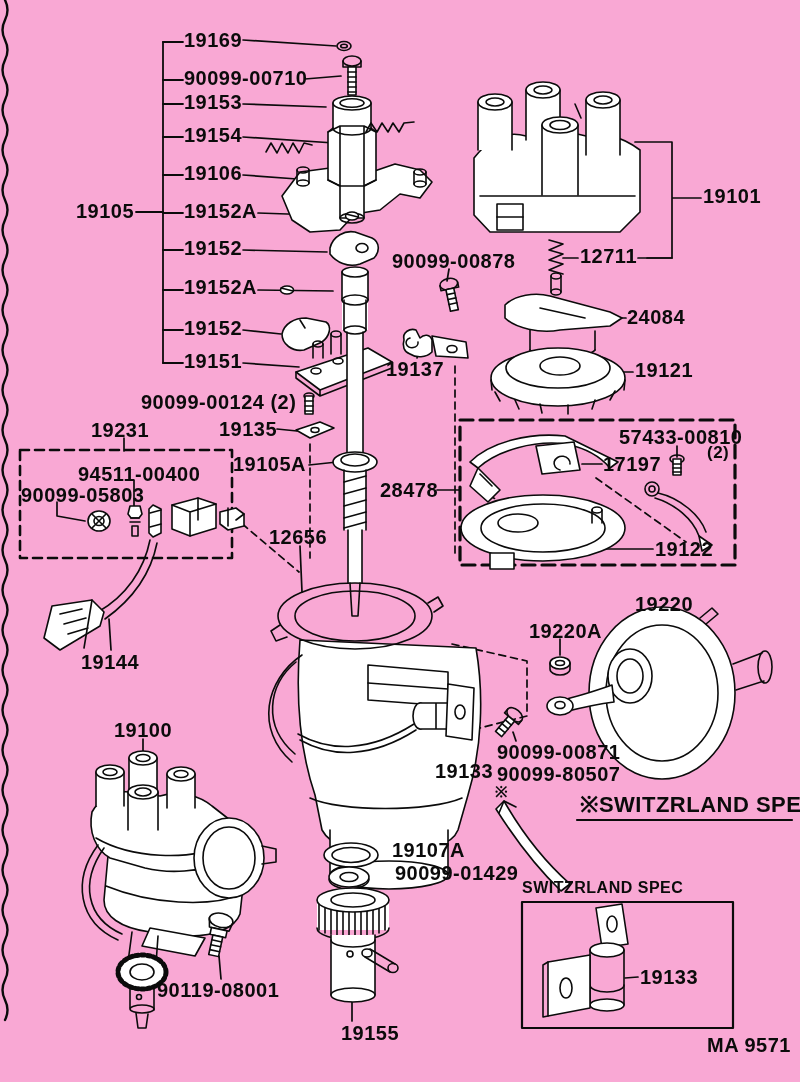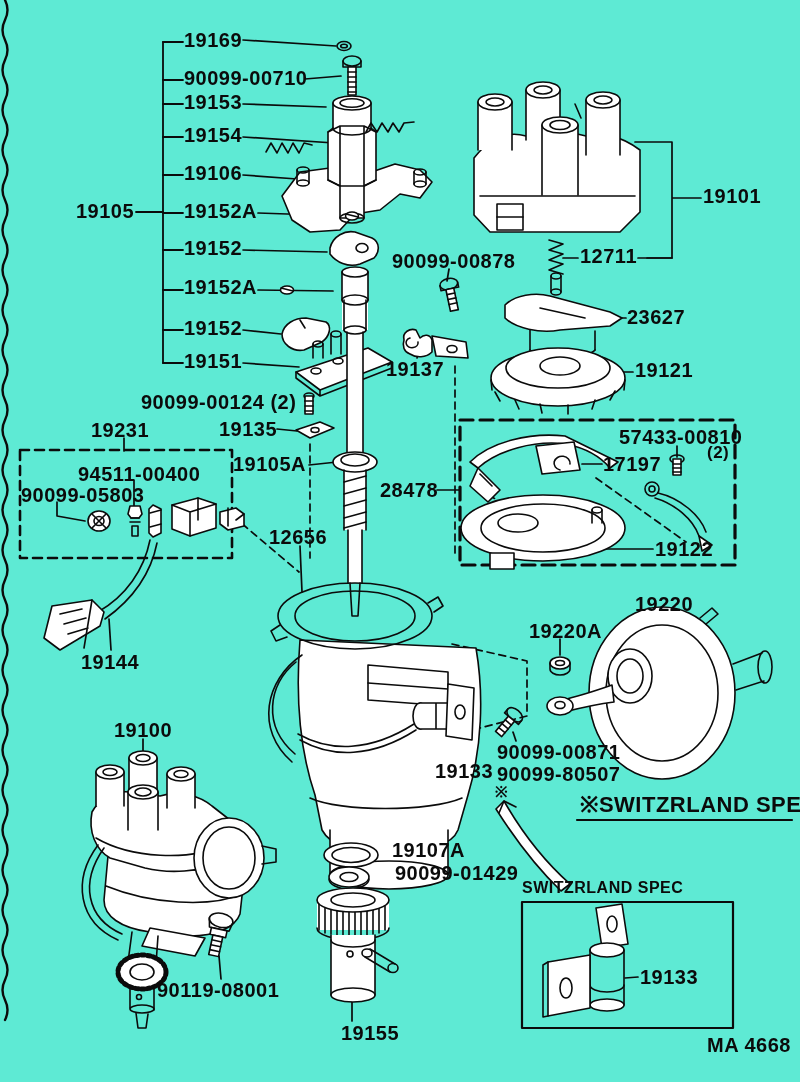--- a/index.html
+++ b/index.html
@@ -1,16 +1,16 @@
 <!DOCTYPE html>
 <html><head>
 <meta charset="utf-8">
 <style>
   html,body{margin:0;padding:0;background:#f6f6f4;}
-  #page{position:relative;width:800px;height:1082px;background:#5eead4;overflow:hidden;
+  #page{position:relative;width:800px;height:1082px;background:#f9a8d4;overflow:hidden;
         font-family:"Liberation Sans", sans-serif;}
   #art{position:absolute;left:0;top:0;}
   .lbl{position:absolute;font-weight:bold;font-size:20px;letter-spacing:.5px;color:#0b0b0b;
        white-space:nowrap;line-height:1;}
   .lbl-sm{font-size:17px;}
   .lbl-xs{font-size:15px;}
   .lbl-lg{font-size:22px;}
   .lbl-md{font-size:16px;}
 </style>
 </head>
@@ -427,21 +427,21 @@
   <div class="lbl" style="left:184px;top:163px">19106</div>
   <div class="lbl" style="left:184px;top:201px">19152A</div>
   <div class="lbl" style="left:76px;top:201px">19105</div>
   <div class="lbl" style="left:184px;top:238px">19152</div>
   <div class="lbl" style="left:184px;top:277px">19152A</div>
   <div class="lbl" style="left:184px;top:318px">19152</div>
   <div class="lbl" style="left:184px;top:351px">19151</div>
   <div class="lbl" style="left:703px;top:186px">19101</div>
   <div class="lbl" style="left:580px;top:246px">12711</div>
   <div class="lbl" style="left:392px;top:251px">90099-00878</div>
-  <div class="lbl" style="left:627px;top:307px">23627</div>
+  <div class="lbl" style="left:627px;top:307px">24084</div>
   <div class="lbl" style="left:386px;top:359px">19137</div>
   <div class="lbl" style="left:635px;top:360px">19121</div>
   <div class="lbl" style="left:141px;top:392px">90099-00124 (2)</div>
   <div class="lbl" style="left:219px;top:419px">19135</div>
   <div class="lbl" style="left:91px;top:420px">19231</div>
   <div class="lbl" style="left:233px;top:454px">19105A</div>
   <div class="lbl" style="left:78px;top:464px">94511-00400</div>
   <div class="lbl" style="left:21px;top:485px">90099-05803</div>
   <div class="lbl" style="left:380px;top:480px">28478</div>
   <div class="lbl" style="left:619px;top:427px">57433-00810</div>
@@ -457,15 +457,15 @@
   <div class="lbl" style="left:497px;top:742px">90099-00871</div>
   <div class="lbl" style="left:497px;top:764px">90099-80507</div>
   <div class="lbl lbl-xs" style="left:495px;top:784px">※</div>
   <div class="lbl lbl-lg" style="left:580px;top:794px">※SWITZRLAND SPEC</div>
   <div class="lbl lbl-md" style="left:522px;top:880px">SWITZRLAND SPEC</div>
   <div class="lbl" style="left:640px;top:967px">19133</div>
   <div class="lbl" style="left:157px;top:980px">90119-08001</div>
   <div class="lbl" style="left:392px;top:840px">19107A</div>
   <div class="lbl" style="left:395px;top:863px">90099-01429</div>
   <div class="lbl" style="left:341px;top:1023px">19155</div>
-  <div class="lbl" style="left:707px;top:1035px">MA 4668</div>
+  <div class="lbl" style="left:707px;top:1035px">MA 9571</div>
 
 </div>
 
 </body></html>

